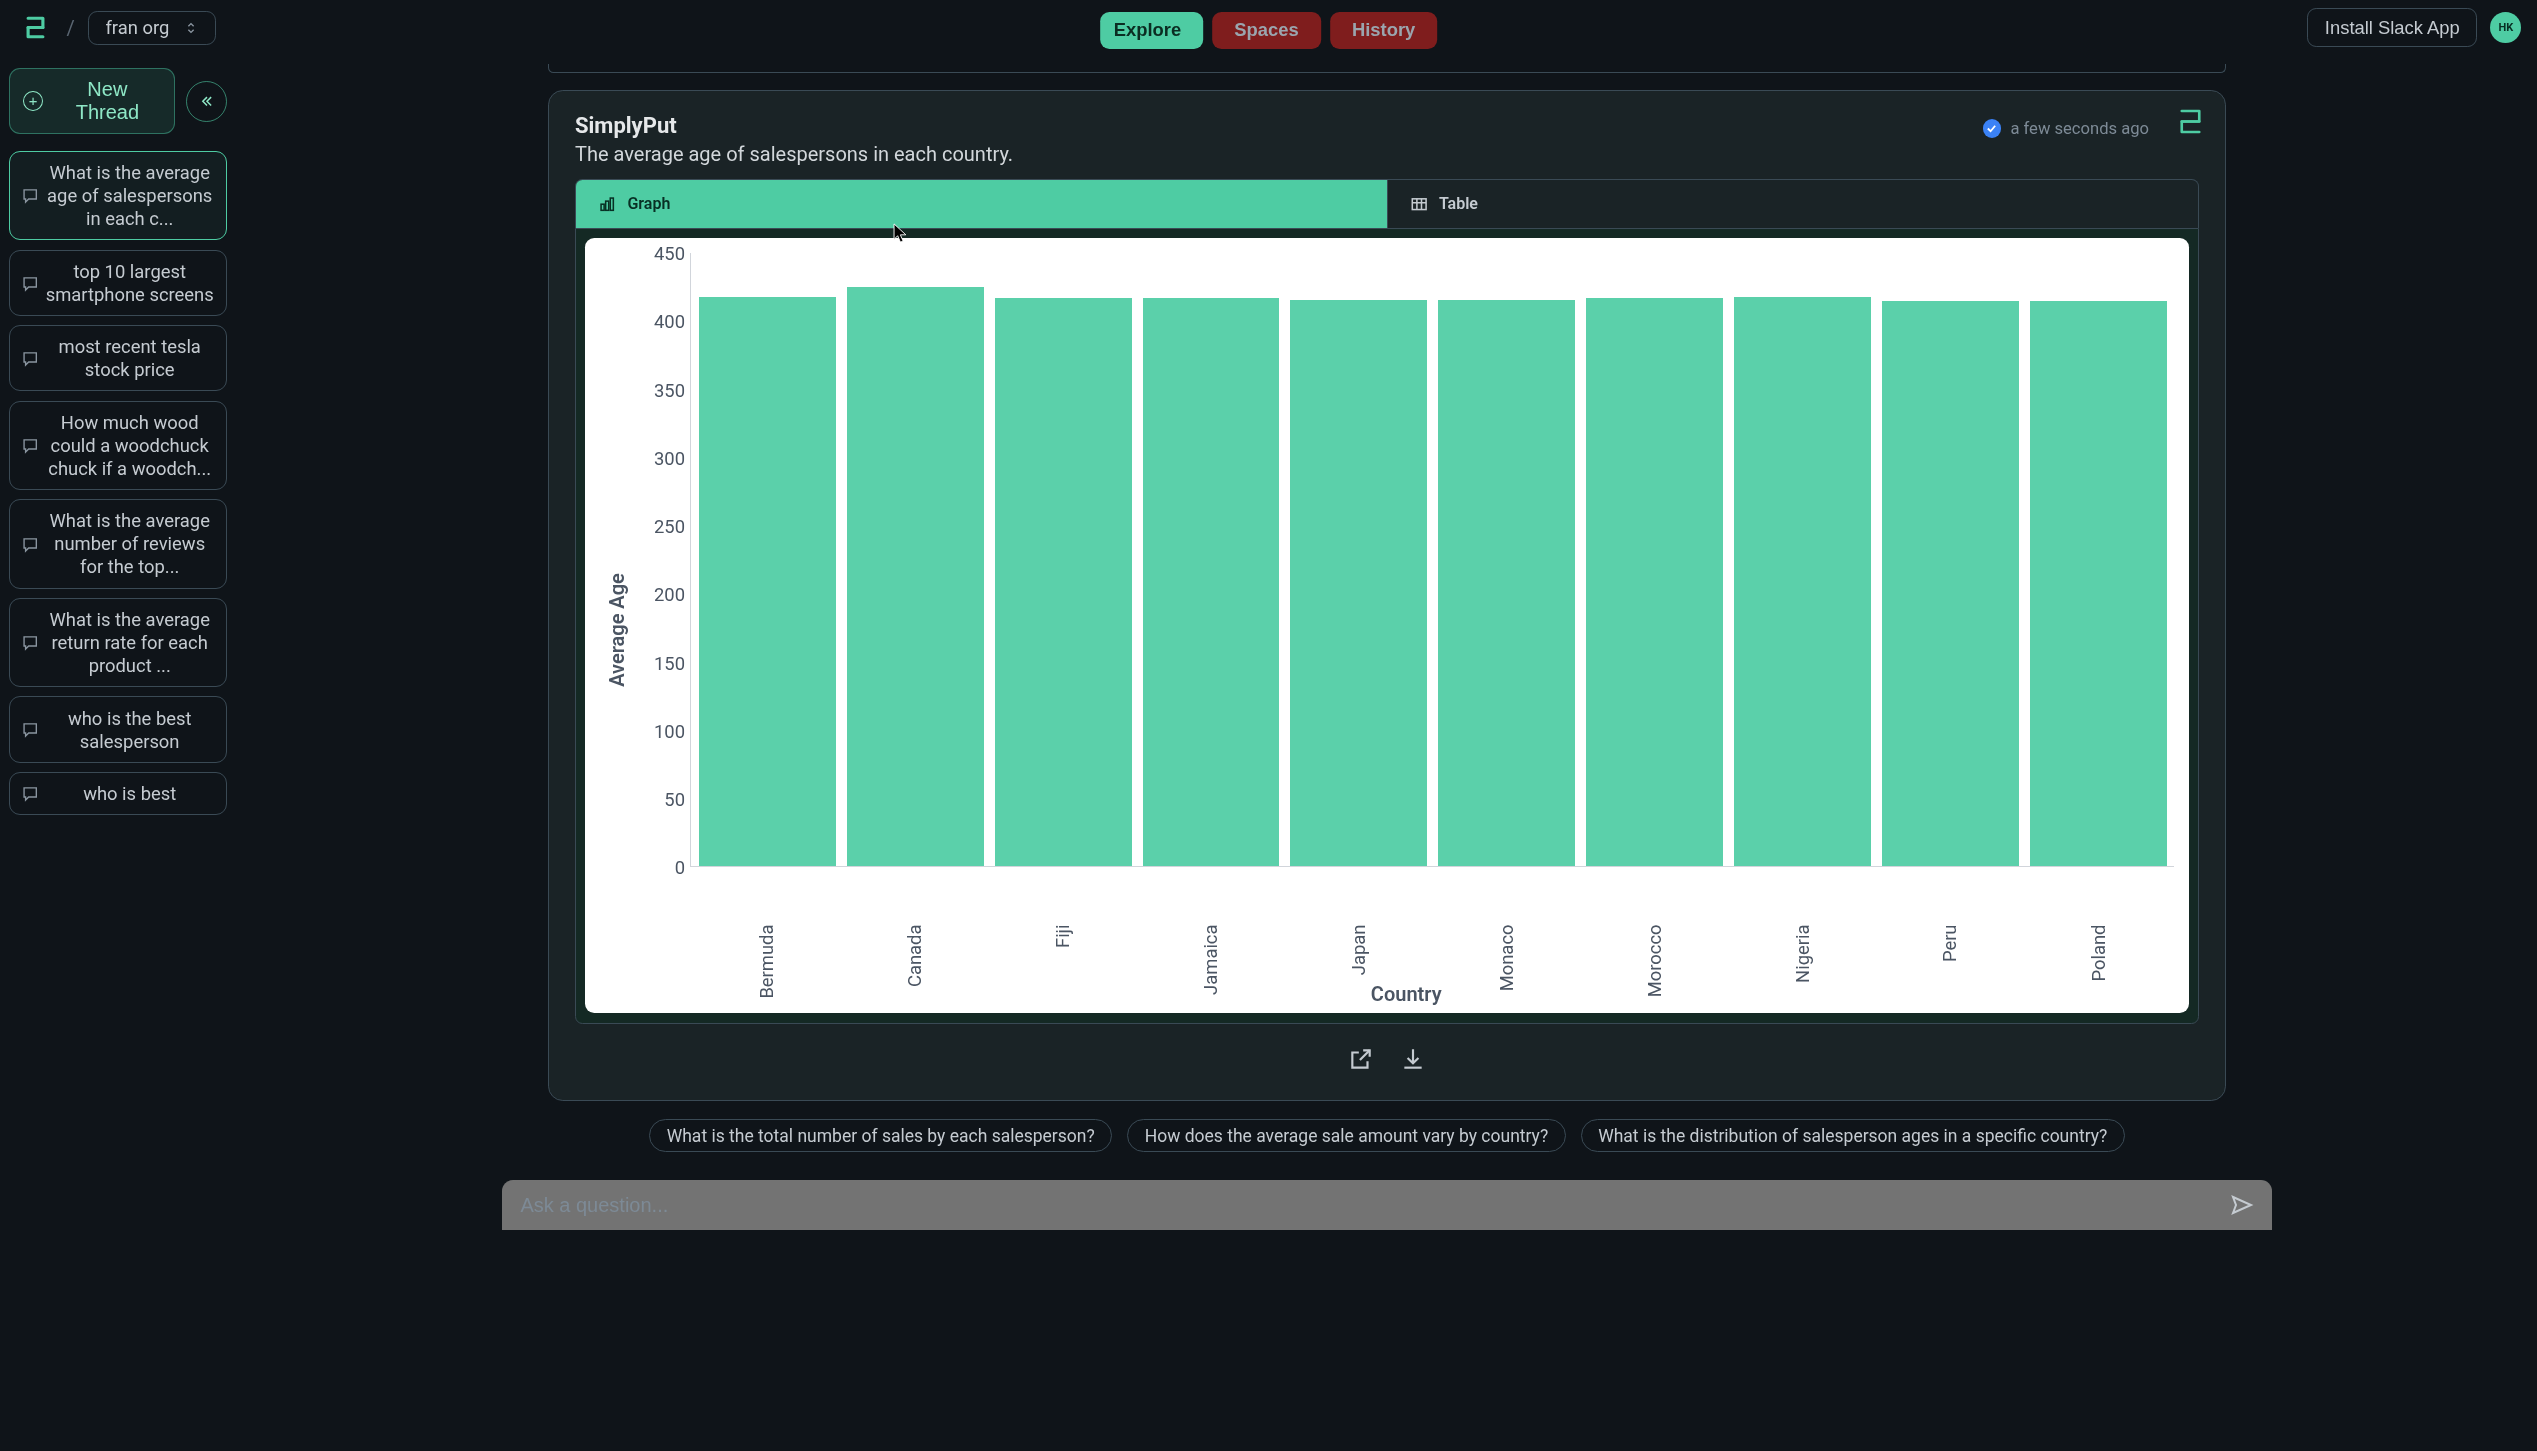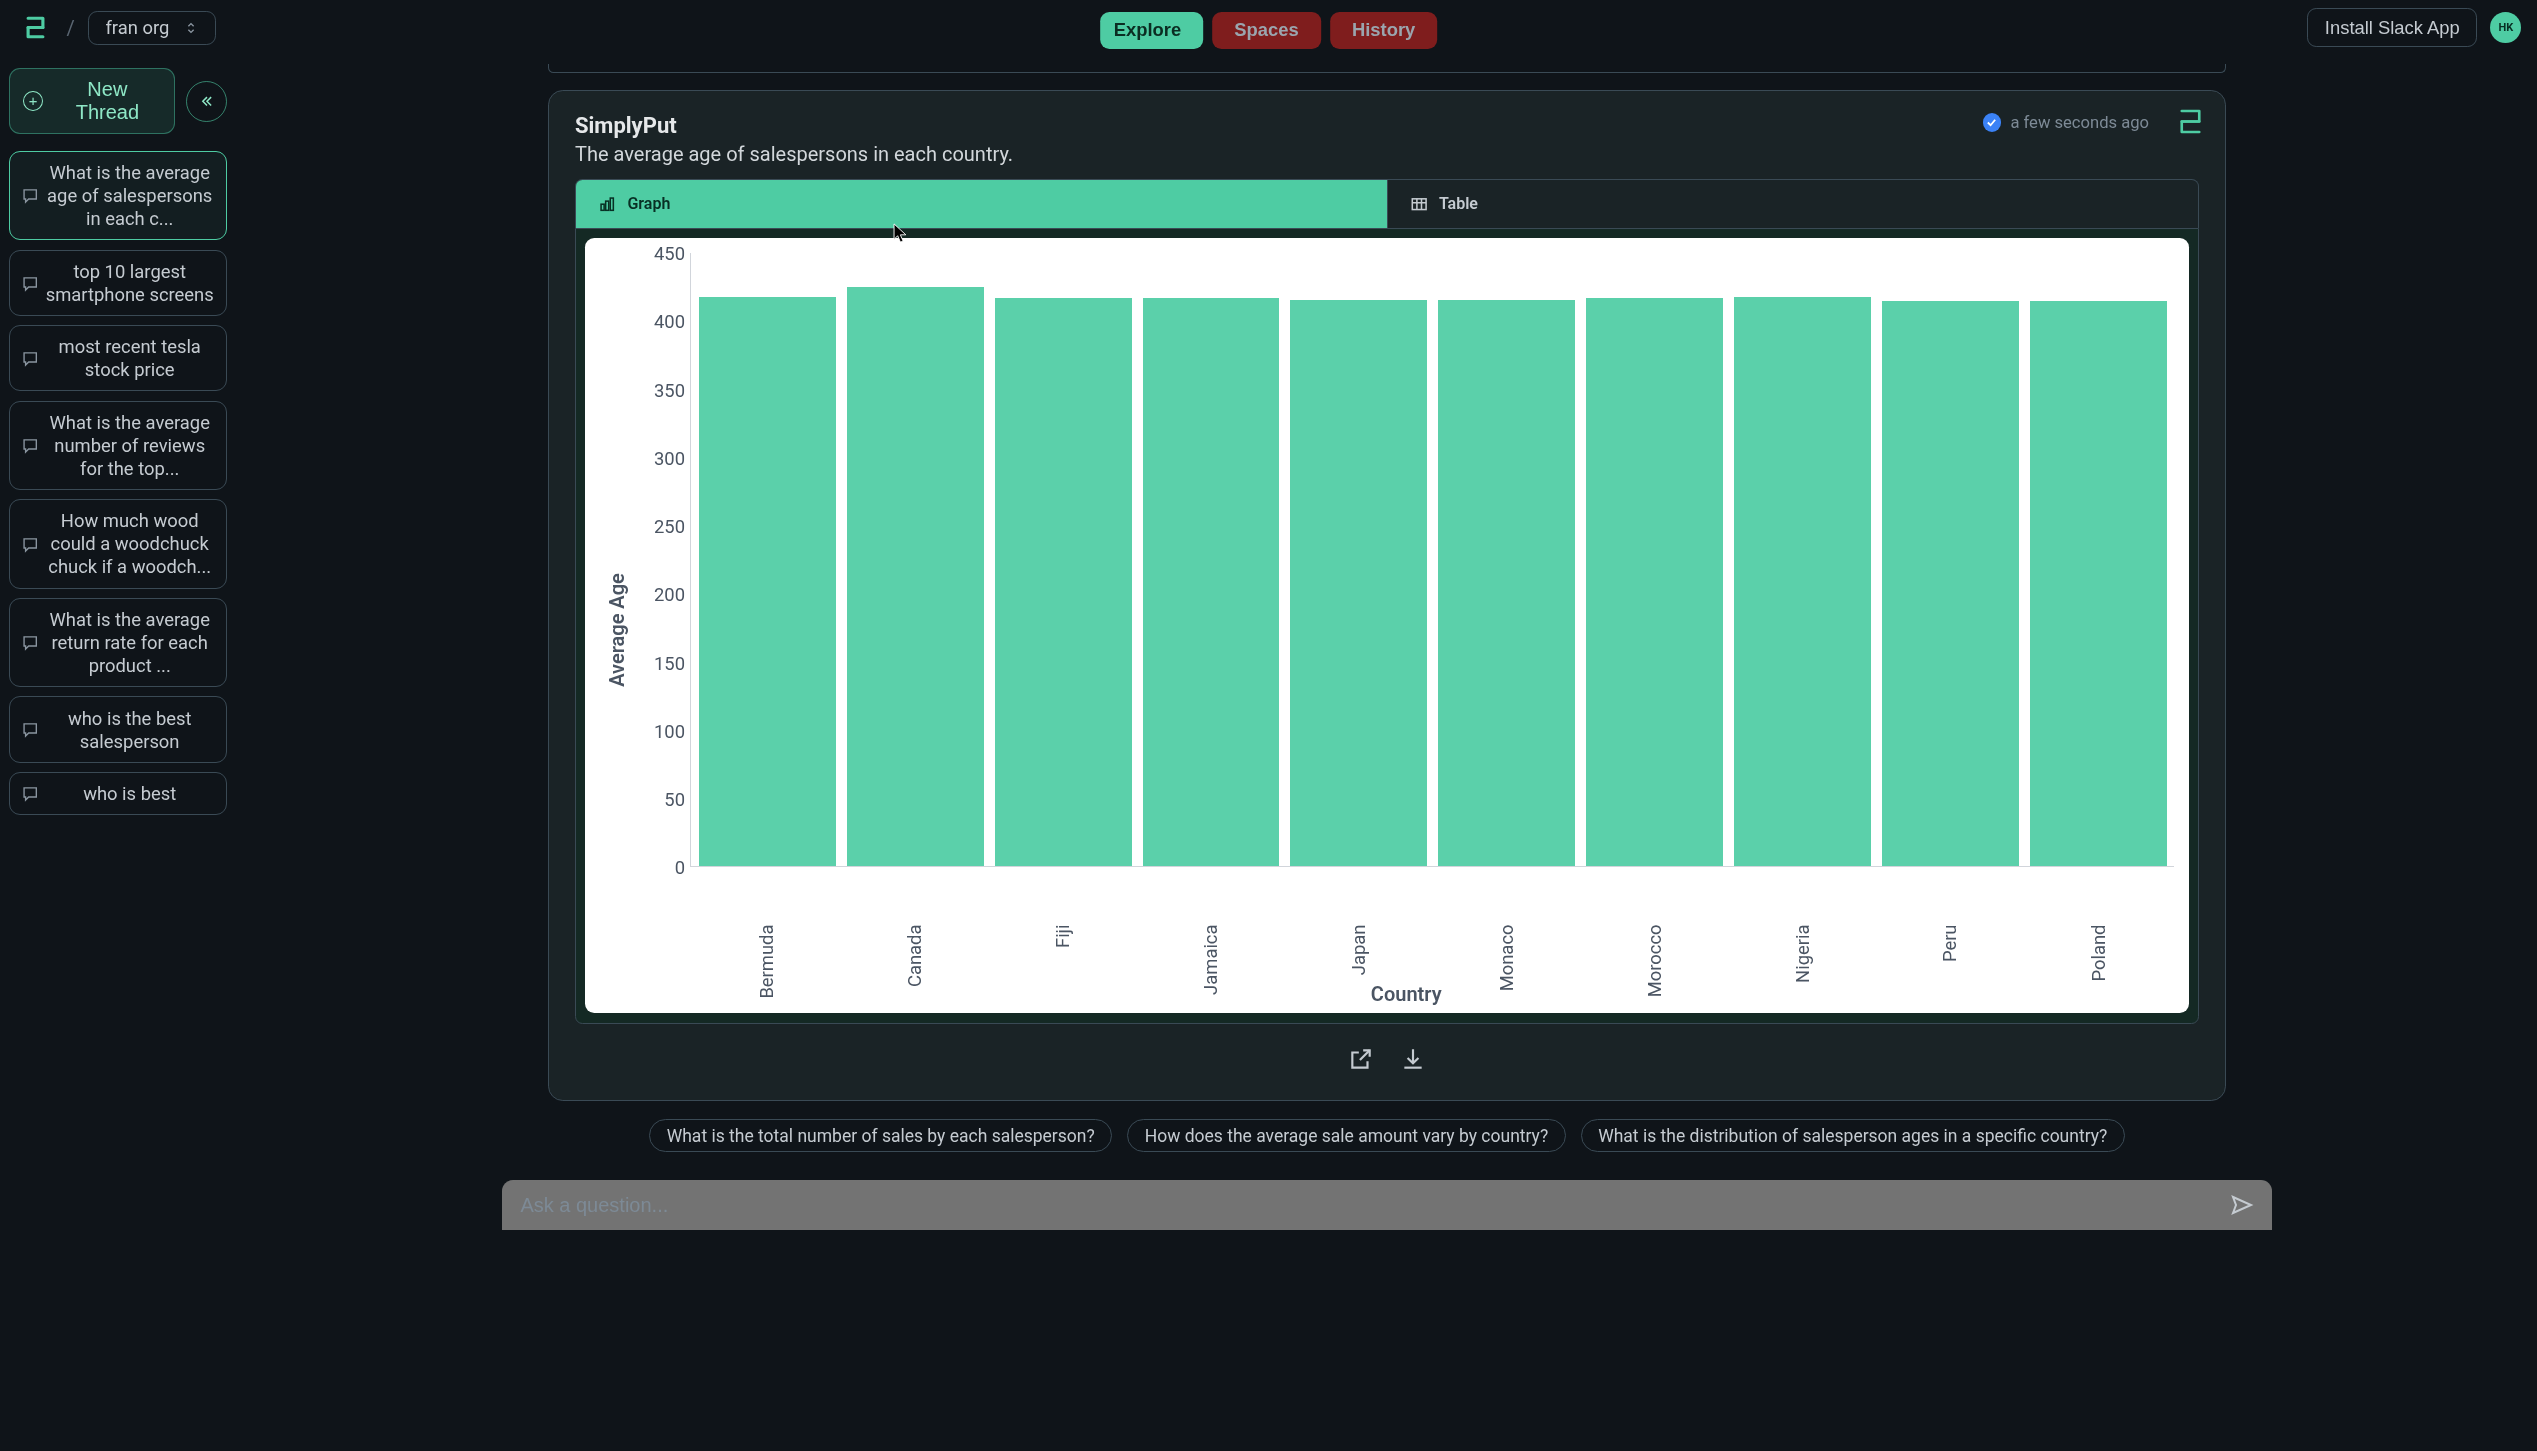--- a/index.html
+++ b/index.html
@@ -179,21 +179,21 @@
     padding: 22px 26px 28px 26px;
     position:relative;
   }
   .regen-icon {
     position:absolute;
     top: 13px; right: 16.6px;
     width: 35px; height:35px;
     color: #4ecca3;
   }
   .card-header {
-    display:flex; align-items:flex-start; justify-content:space-between;
+    display:flex; align-items:flex-end; justify-content:space-between;
     margin-bottom: 3.7px;
     padding-right: 50px;
   }
   .bot-name { font-size: 22px; font-weight:700; color:#e6e8ea; }
   .status-area { display:flex; align-items:center; gap:9.2px; }
   .check-badge {
     width: 18.4px; height:18.4px; border-radius:50%;
     background:#3b82f6; display:flex;align-items:center;justify-content:center;
     color:#fff;
   }
@@ -429,27 +429,27 @@
         <div class="thread-item">
     <svg class="thread-icon" viewBox="0 0 24 24" fill="none" stroke="currentColor" stroke-width="1.8">
       <path d="M4 5 H20 V17 H10 L6 21 V17 H4 Z"></path>
     </svg>
     <div class="thread-text">most recent tesla stock price</div>
         </div>
         <div class="thread-item">
     <svg class="thread-icon" viewBox="0 0 24 24" fill="none" stroke="currentColor" stroke-width="1.8">
       <path d="M4 5 H20 V17 H10 L6 21 V17 H4 Z"></path>
     </svg>
+    <div class="thread-text">How much wood could a woodchuck chuck if a woodch...</div>
+        </div>
+        <div class="thread-item">
+    <svg class="thread-icon" viewBox="0 0 24 24" fill="none" stroke="currentColor" stroke-width="1.8">
+      <path d="M4 5 H20 V17 H10 L6 21 V17 H4 Z"></path>
+    </svg>
     <div class="thread-text">What is the average number of reviews for the top...</div>
-        </div>
-        <div class="thread-item">
-    <svg class="thread-icon" viewBox="0 0 24 24" fill="none" stroke="currentColor" stroke-width="1.8">
-      <path d="M4 5 H20 V17 H10 L6 21 V17 H4 Z"></path>
-    </svg>
-    <div class="thread-text">How much wood could a woodchuck chuck if a woodch...</div>
         </div>
         <div class="thread-item">
     <svg class="thread-icon" viewBox="0 0 24 24" fill="none" stroke="currentColor" stroke-width="1.8">
       <path d="M4 5 H20 V17 H10 L6 21 V17 H4 Z"></path>
     </svg>
     <div class="thread-text">What is the average return rate for each product ...</div>
         </div>
         <div class="thread-item">
     <svg class="thread-icon" viewBox="0 0 24 24" fill="none" stroke="currentColor" stroke-width="1.8">
       <path d="M4 5 H20 V17 H10 L6 21 V17 H4 Z"></path>

